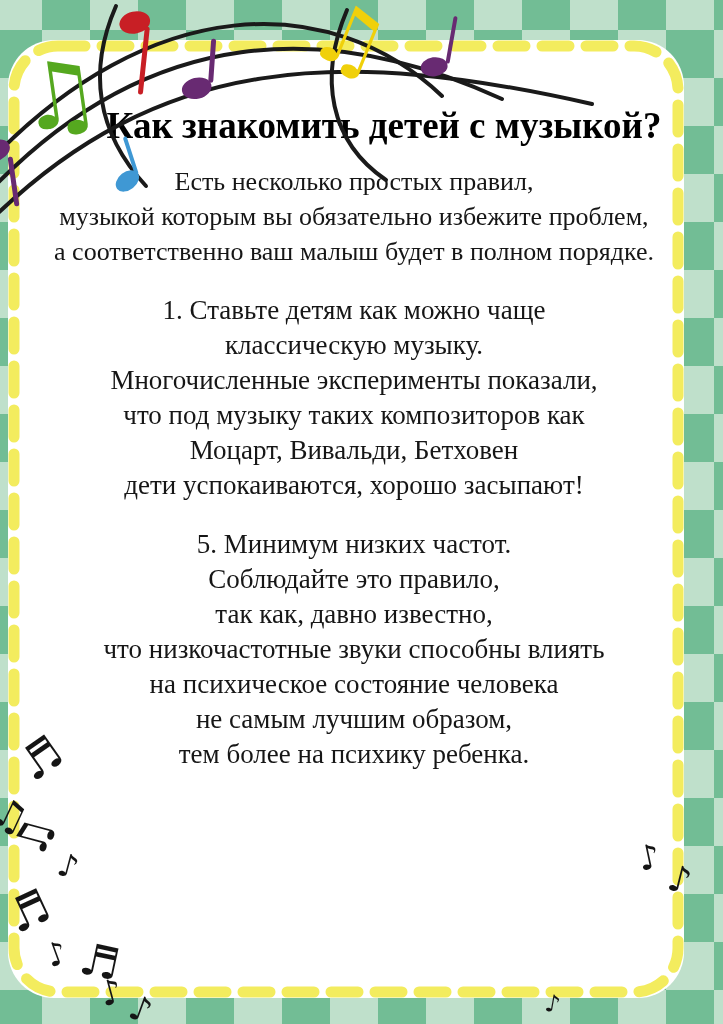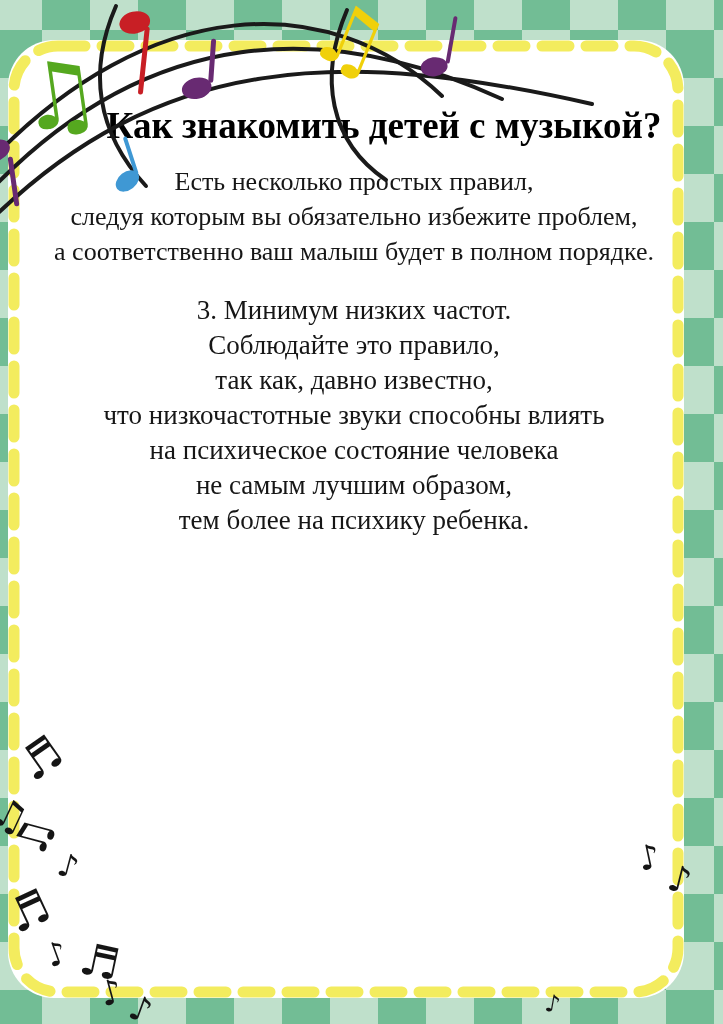--- a/index.html
+++ b/index.html
@@ -41,23 +41,29 @@
   .qnote .nstem{position:absolute;border-radius:3px;}
   .bnote{position:absolute;z-index:4;color:var(--note_black);font-family:"DejaVu Sans",sans-serif;line-height:1;pointer-events:none;}
 </style>
 </head>
 <body>
 
 <div class="card">
   <div class="content">
     <h1 class="title">Как знакомить детей с музыкой?</h1>
     <p class="intro">Есть несколько простых правил,
-следуя которым вы обязательно избежите проблем,
+музыкой которым вы обязательно избежите проблем,
 а соответственно ваш малыш будет в полном порядке.</p>
-    <p class="rule">3. Минимум низких частот.
+    <p class="rule">1. Ставьте детям как можно чаще
+классическую музыку.
+Многочисленные эксперименты показали,
+что под музыку таких композиторов как
+Моцарт, Вивальди, Бетховен
+дети успокаиваются, хорошо засыпают!</p>
+    <p class="rule">5. Минимум низких частот.
 Соблюдайте это правило,
 так как, давно известно,
 что низкочастотные звуки способны влиять
 на психическое состояние человека
 не самым лучшим образом,
 тем более на психику ребенка.</p>
   </div>
 </div>
 
 <svg class="ring" width="723" height="1024">

